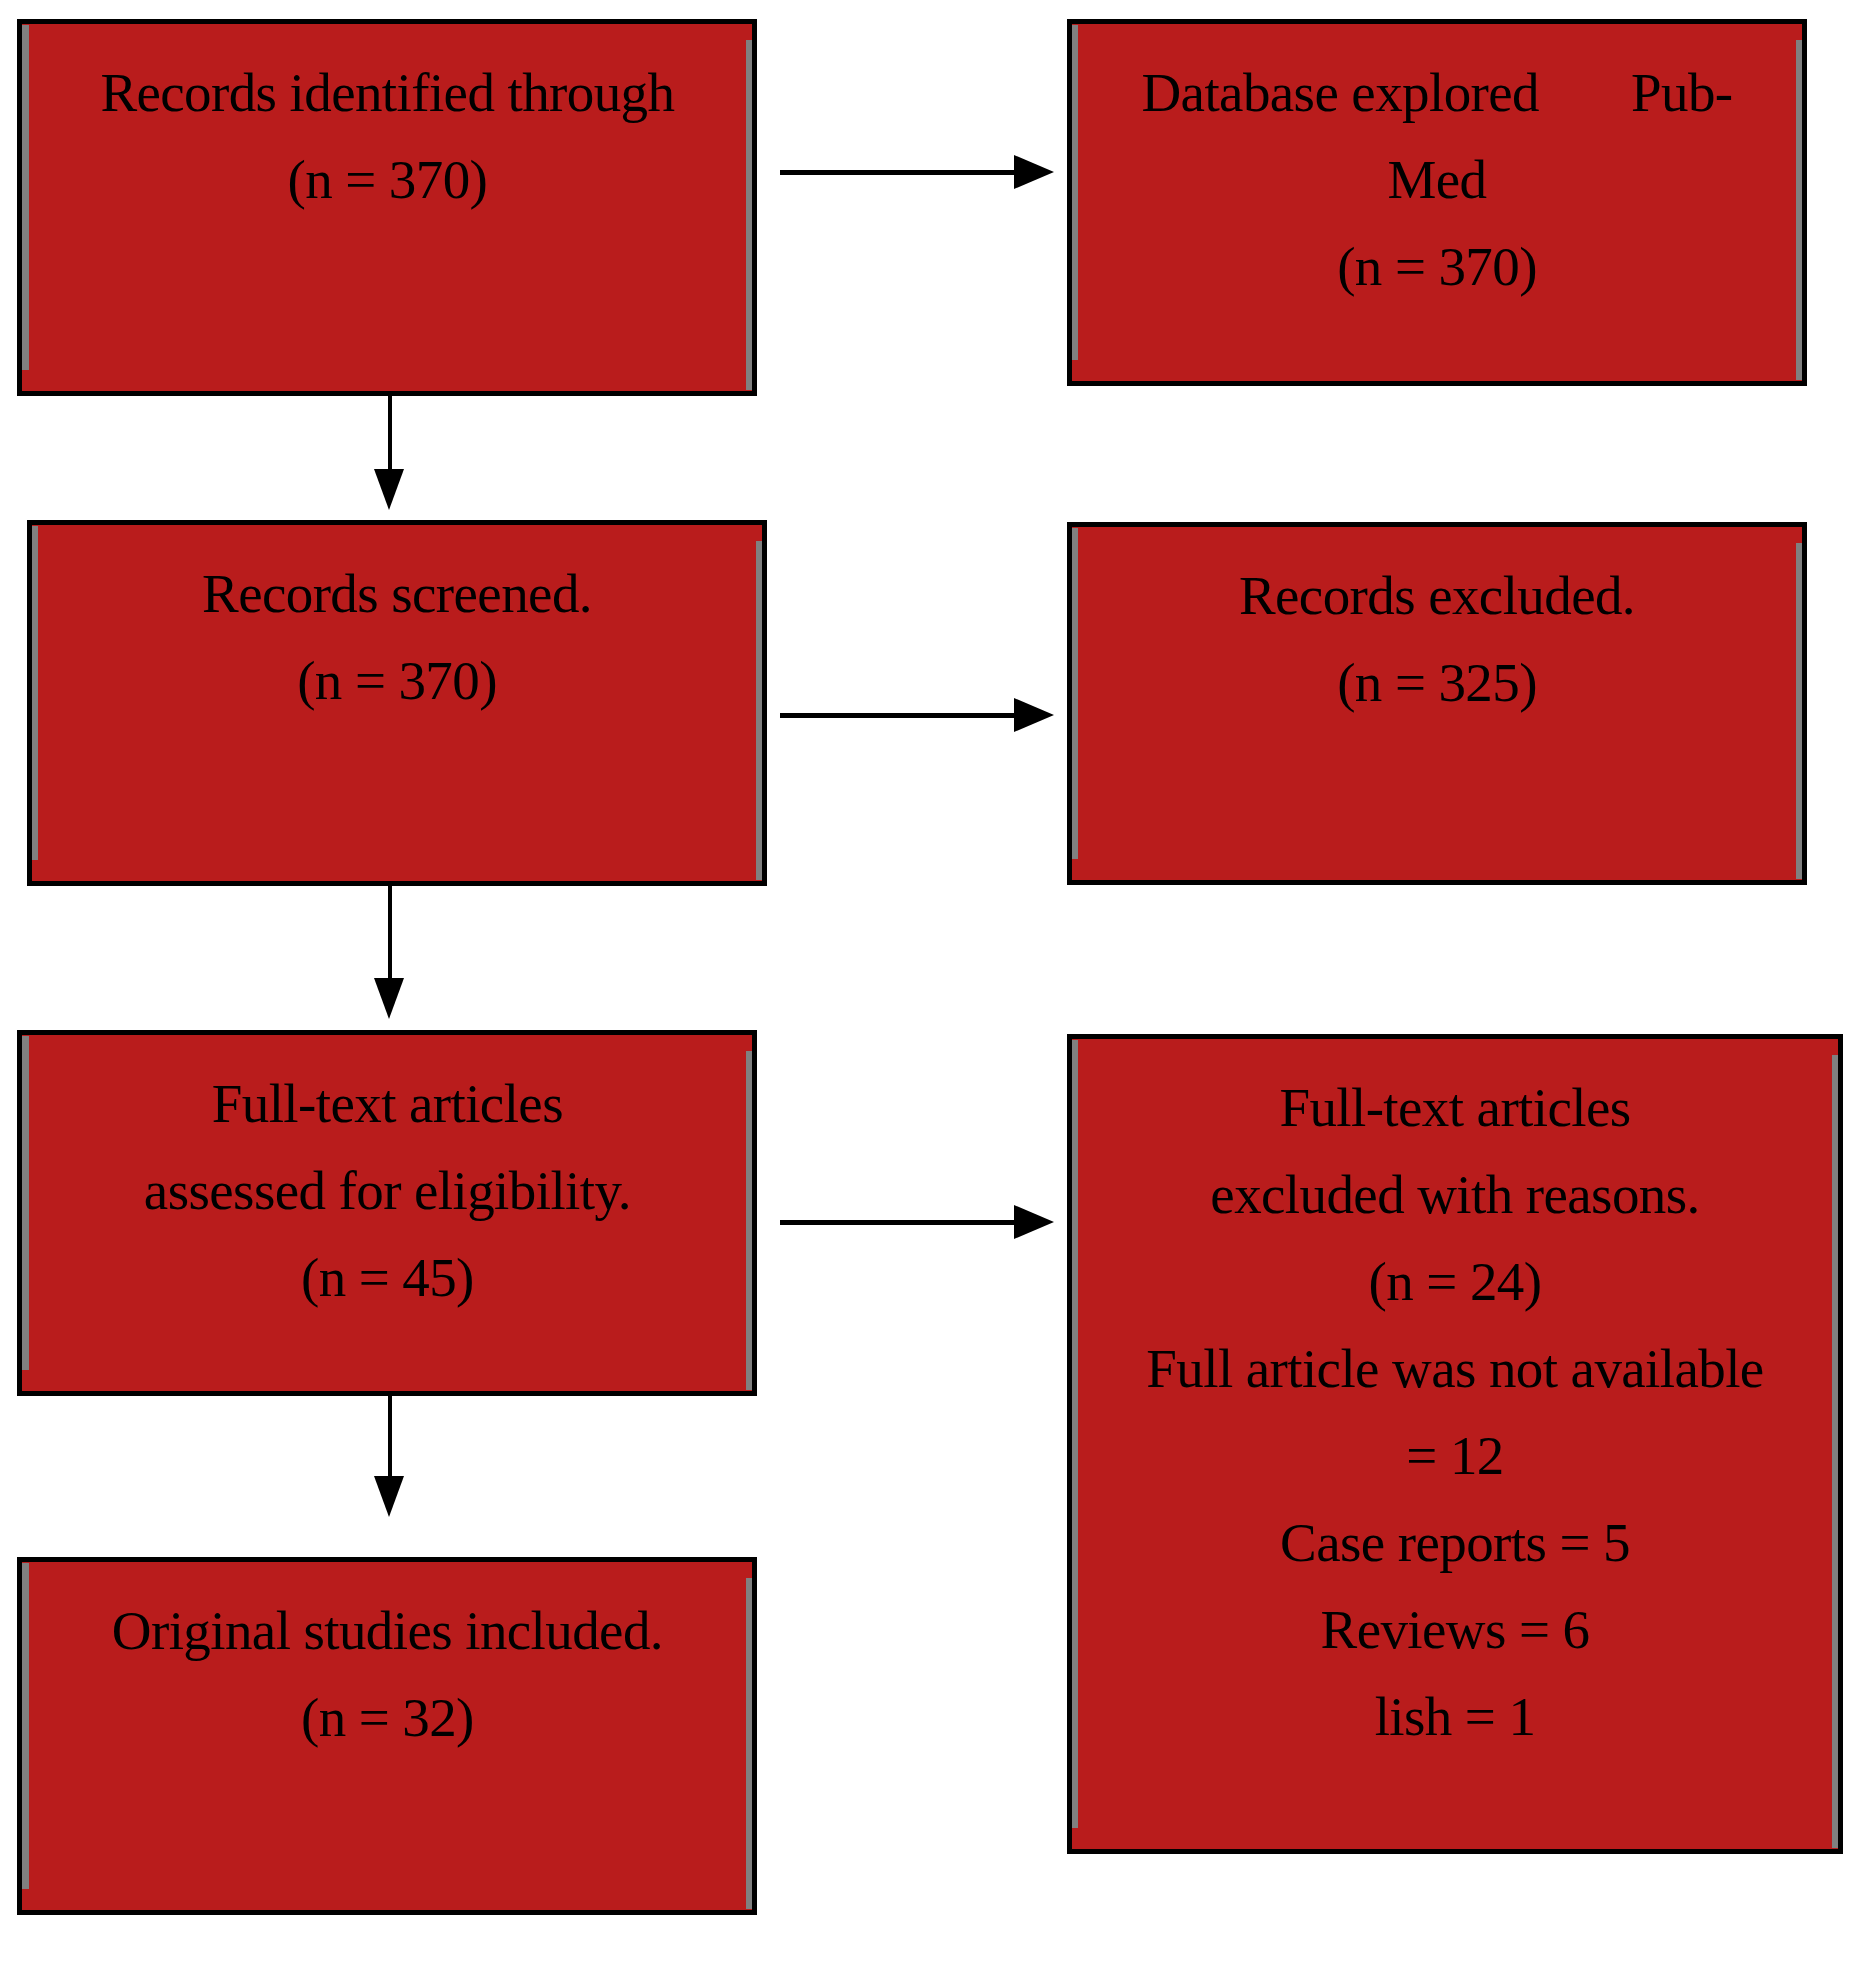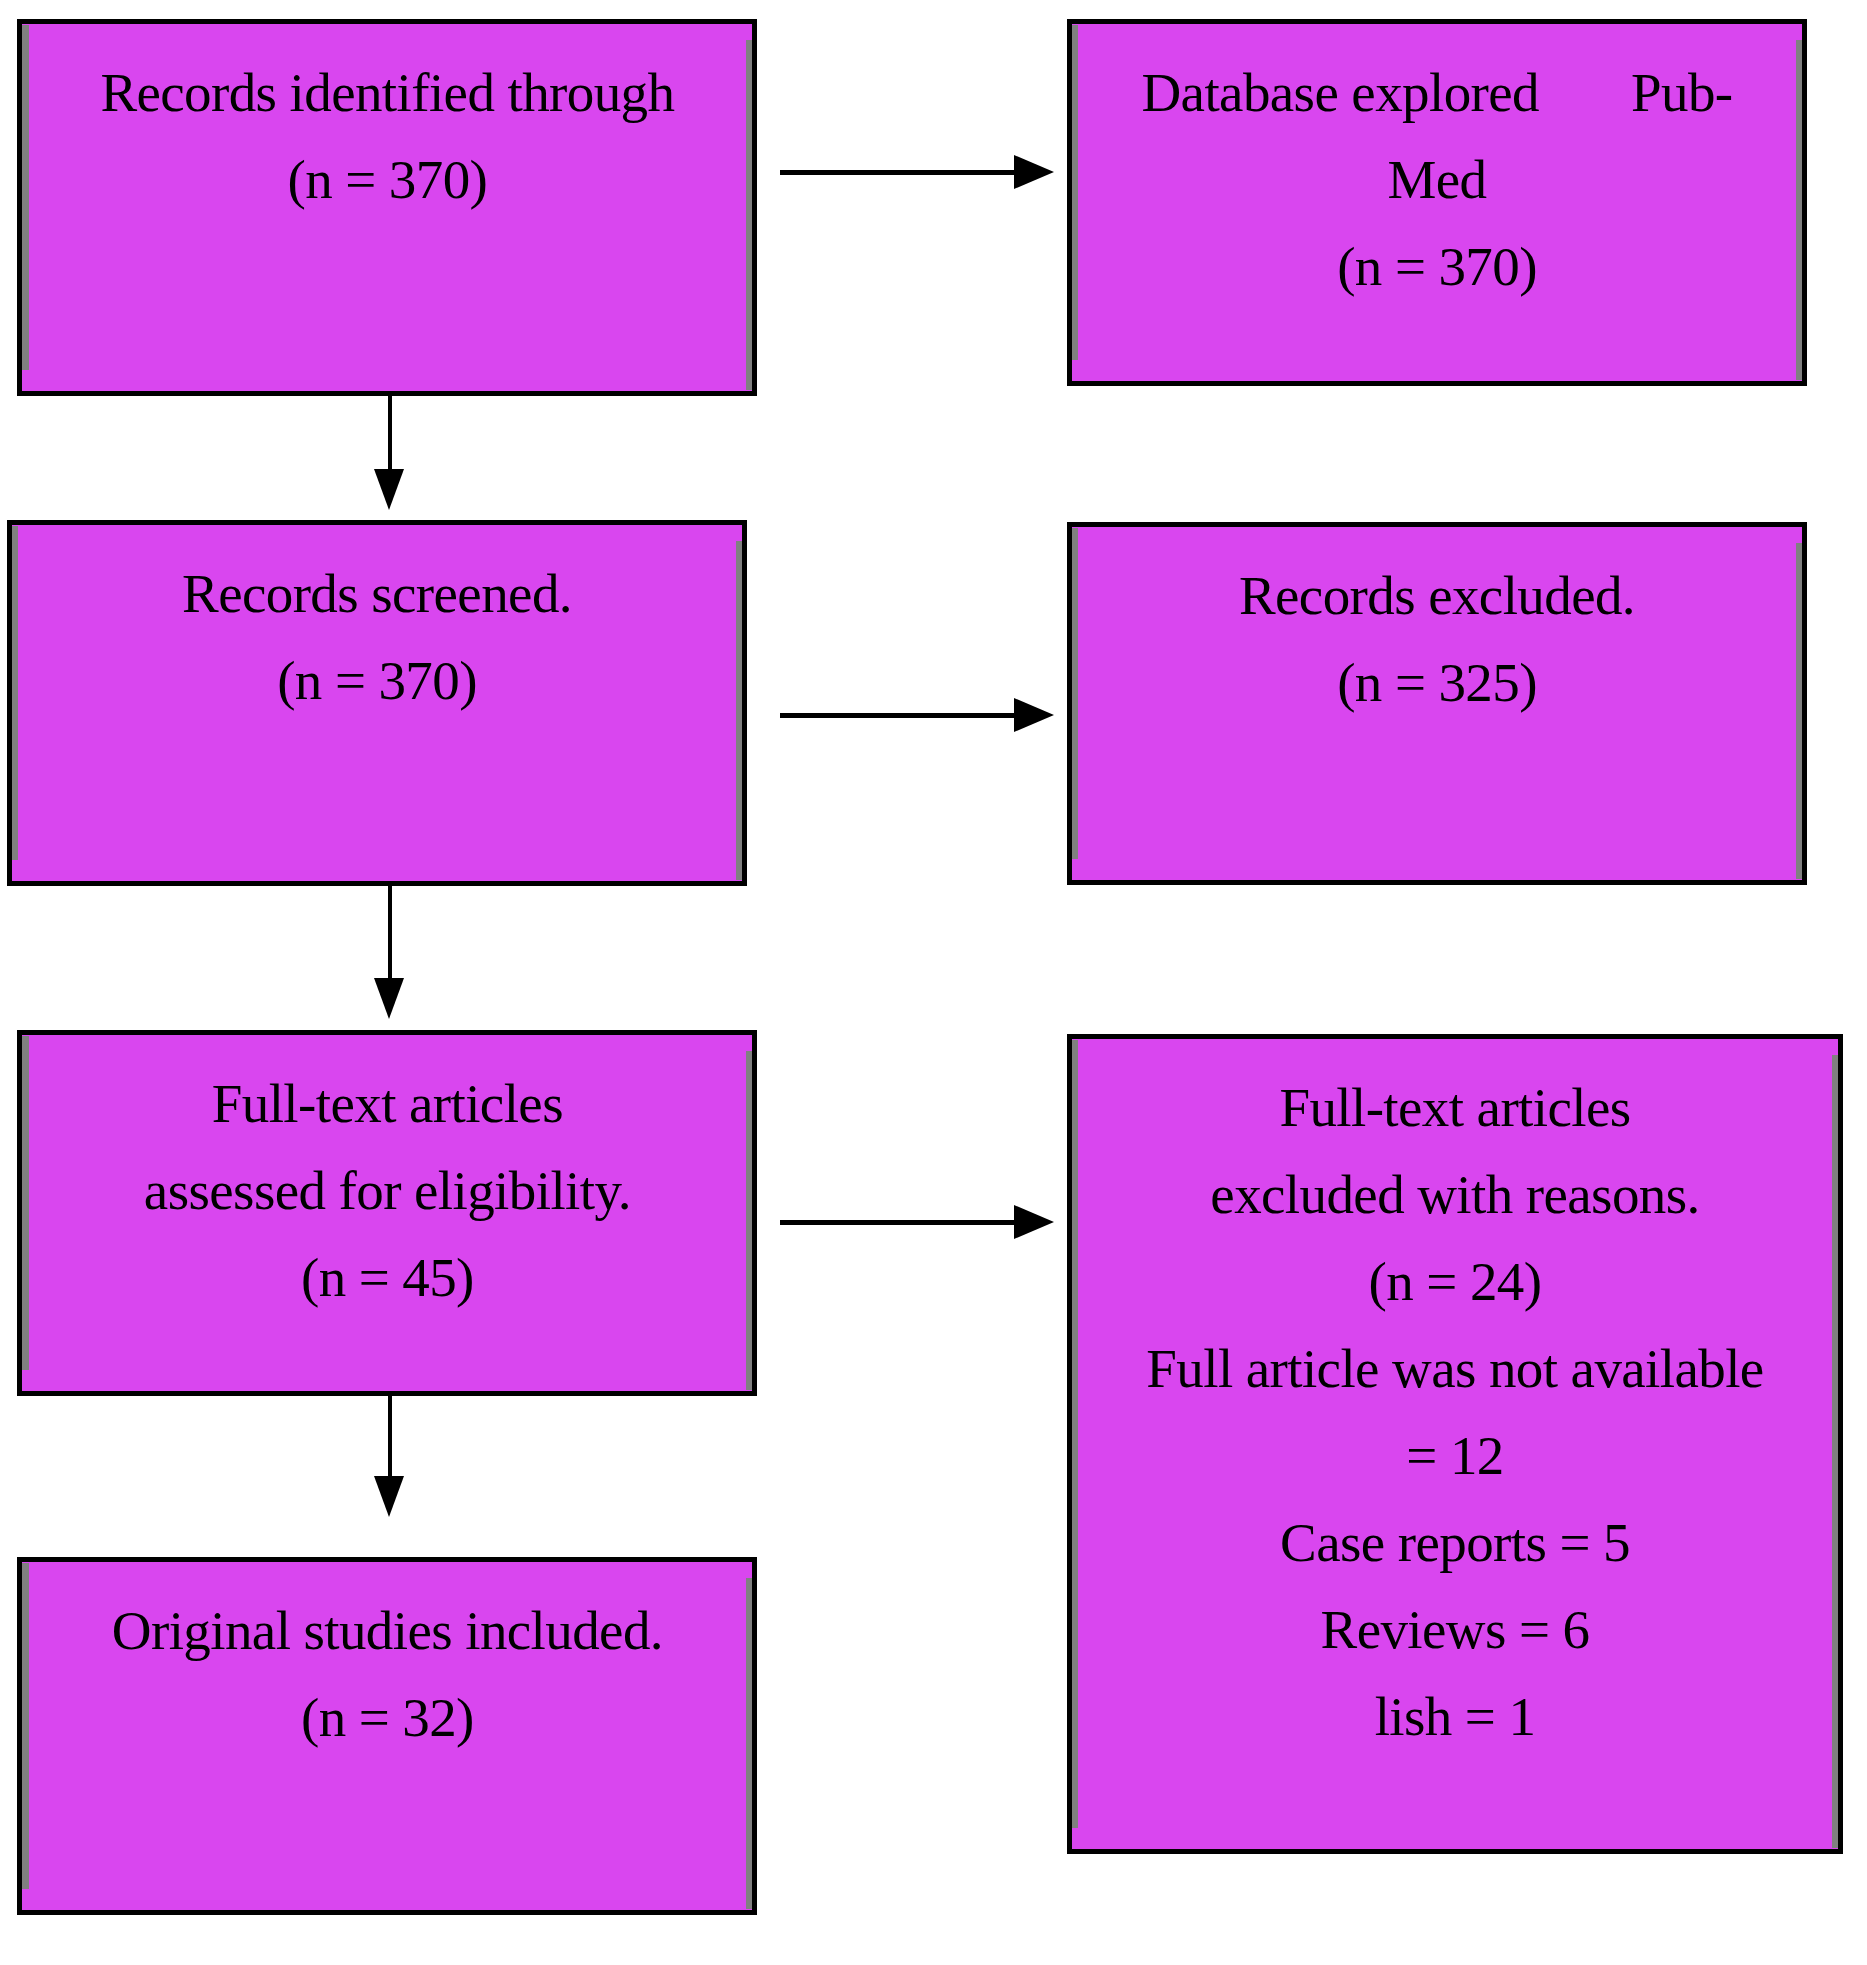--- a/index.html
+++ b/index.html
@@ -8,21 +8,21 @@
     width: 1867px;
     height: 1965px;
     background: #ffffff;
     font-family: "Liberation Serif", "DejaVu Serif", serif;
     color: #000000;
   }
   .box {
     position: absolute;
     box-sizing: border-box;
     border: 5px solid #000000;
-    background: #d946ef;
+    background: #b91c1c;
     text-align: center;
     font-size: 55px;
     line-height: 87px;
     letter-spacing: -0.6px;
     padding-top: 25px;
   }
   
   .box::before {
     content: "";
     position: absolute;
@@ -63,21 +63,21 @@
     <div class="line">Records identified through</div>
     <div class="line">(n = 370)</div>
   </div>
 
   <div class="box" style="left:1067px; top:18.7px; width:740px; height:367px">
     <div class="line">Database explored&nbsp;&nbsp;&nbsp;&nbsp;&nbsp;&nbsp;&nbsp;Pub-</div>
     <div class="line">Med</div>
     <div class="line">(n = 370)</div>
   </div>
 
-  <div class="box" style="left:7px; top:520px; width:740px; height:366px">
+  <div class="box" style="left:27px; top:520px; width:740px; height:366px">
     <div class="line">Records screened.</div>
     <div class="line">(n = 370)</div>
   </div>
 
   <div class="box" style="left:1067px; top:522px; width:740px; height:363px">
     <div class="line">Records excluded.</div>
     <div class="line">(n = 325)</div>
   </div>
 
   <div class="box" style="left:17.4px; top:1030px; width:740px; height:366px">

